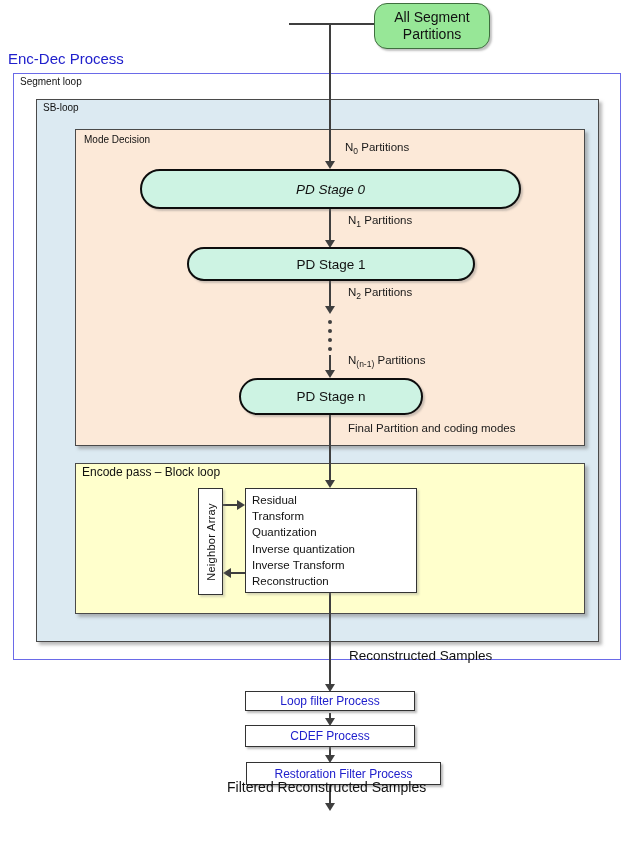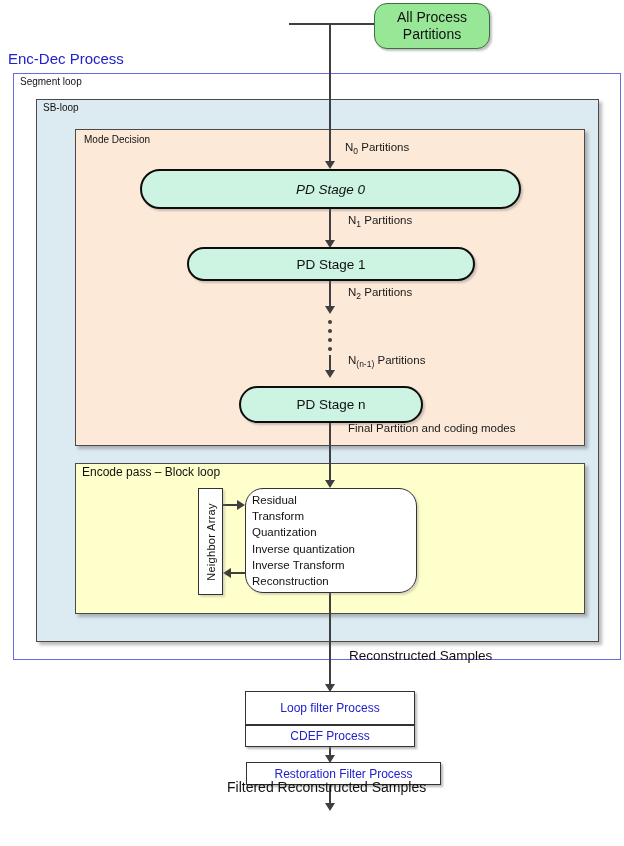--- a/index.html
+++ b/index.html
@@ -38,21 +38,21 @@
     font-size:13.5px;box-shadow:2px 2px 2px rgba(110,110,110,.35);
     box-sizing:border-box;
   }
   
   .plabel{position:absolute;font-size:11.5px;white-space:nowrap;color:#1a1a1a;}
   .plabel sub{font-size:8.5px;}
   
   .wbox{position:absolute;background:#fff;border:1.5px solid #333;box-sizing:border-box;box-shadow:2px 2px 2px rgba(140,140,140,.35);}
   .na{display:flex;align-items:center;justify-content:center;}
   .na .vtext{transform:rotate(-90deg);white-space:nowrap;font-size:11px;letter-spacing:.3px;}
-  .steps{padding:3px 0 8px 6px;font-size:11.5px;line-height:16.2px;border-radius:18px;}
+  .steps{padding:3px 0 8px 6px;font-size:11.5px;line-height:16.2px;}
   .steps div{white-space:nowrap;}
   
   .procbox{
     position:absolute;background:#fff;border:1.3px solid #333;box-sizing:border-box;
     display:flex;align-items:center;justify-content:center;
     font-size:12px;color:var(--blue_text,#2020CC);
     box-shadow:2px 2px 2px rgba(130,130,130,.55);
   }
   .freelabel{position:absolute;white-space:nowrap;}
   .title-encdec{font-size:15px;color:var(--blue_text,#2020CC);}
@@ -110,32 +110,32 @@
   <div class="line" style="left:329px;top:785px;width:2px;height:18px;"></div>
   <div class="arr d" style="left:325px;top:803px;"></div>
 
   <div class="line" style="left:223px;top:504px;width:15px;height:2px;"></div>
   <div class="arr r" style="left:237px;top:500px;"></div>
   <div class="line" style="left:231px;top:572px;width:14px;height:2px;"></div>
   <div class="arr l" style="left:223px;top:568px;"></div>
 
   <div class="gbox" style="left:374px;top:3px;width:114px;height:44px;">
     <span>
-      <span>All Process</span><br>
+      <span>All Segment</span><br>
       <span>Partitions</span>
     </span>
   </div>
 
   <div class="pill" style="left:140px;top:169px;width:381px;height:40px;font-style:italic;">
     <span>PD Stage 0</span>
   </div>
   <div class="pill" style="left:187px;top:247px;width:288px;height:34px;">
     <span>PD Stage 1</span>
   </div>
-  <div class="pill" style="left:239px;top:386px;width:184px;height:37px;">
+  <div class="pill" style="left:239px;top:378px;width:184px;height:37px;">
     <span>PD Stage n</span>
   </div>
 
   <span class="plabel" style="left:345px;top:141px;"><span>N</span><sub>0</sub><span> Partitions</span></span>
   <span class="plabel" style="left:348px;top:214px;"><span>N</span><sub>1</sub><span> Partitions</span></span>
   <span class="plabel" style="left:348px;top:286px;"><span>N</span><sub>2</sub><span> Partitions</span></span>
   <span class="plabel" style="left:348px;top:354px;"><span>N</span><sub>(n-1)</sub><span> Partitions</span></span>
   <span class="plabel" style="left:348px;top:422px;">Final Partition and coding modes</span>
 
   <div class="wbox na" style="left:198px;top:488px;width:25px;height:107px;">
@@ -145,21 +145,21 @@
     <div>Residual</div>
     <div>Transform</div>
     <div>Quantization</div>
     <div>Inverse quantization</div>
     <div>Inverse Transform</div>
     <div>Reconstruction</div>
   </div>
 
   <span class="freelabel" style="left:349px;top:648px;font-size:13.5px;">Reconstructed Samples</span>
 
-  <div class="procbox" style="left:245px;top:691px;width:170px;height:34px;">
+  <div class="procbox" style="left:245px;top:691px;width:170px;height:20px;">
     <span>Loop filter Process</span>
   </div>
   <div class="procbox" style="left:245px;top:725px;width:170px;height:22px;">
     <span>CDEF Process</span>
   </div>
   <div class="procbox" style="left:246px;top:762px;width:195px;height:23px;">
     <span>Restoration Filter Process</span>
   </div>
 
   <span class="freelabel" style="left:227px;top:779px;font-size:14px;">Filtered Reconstructed Samples</span>

